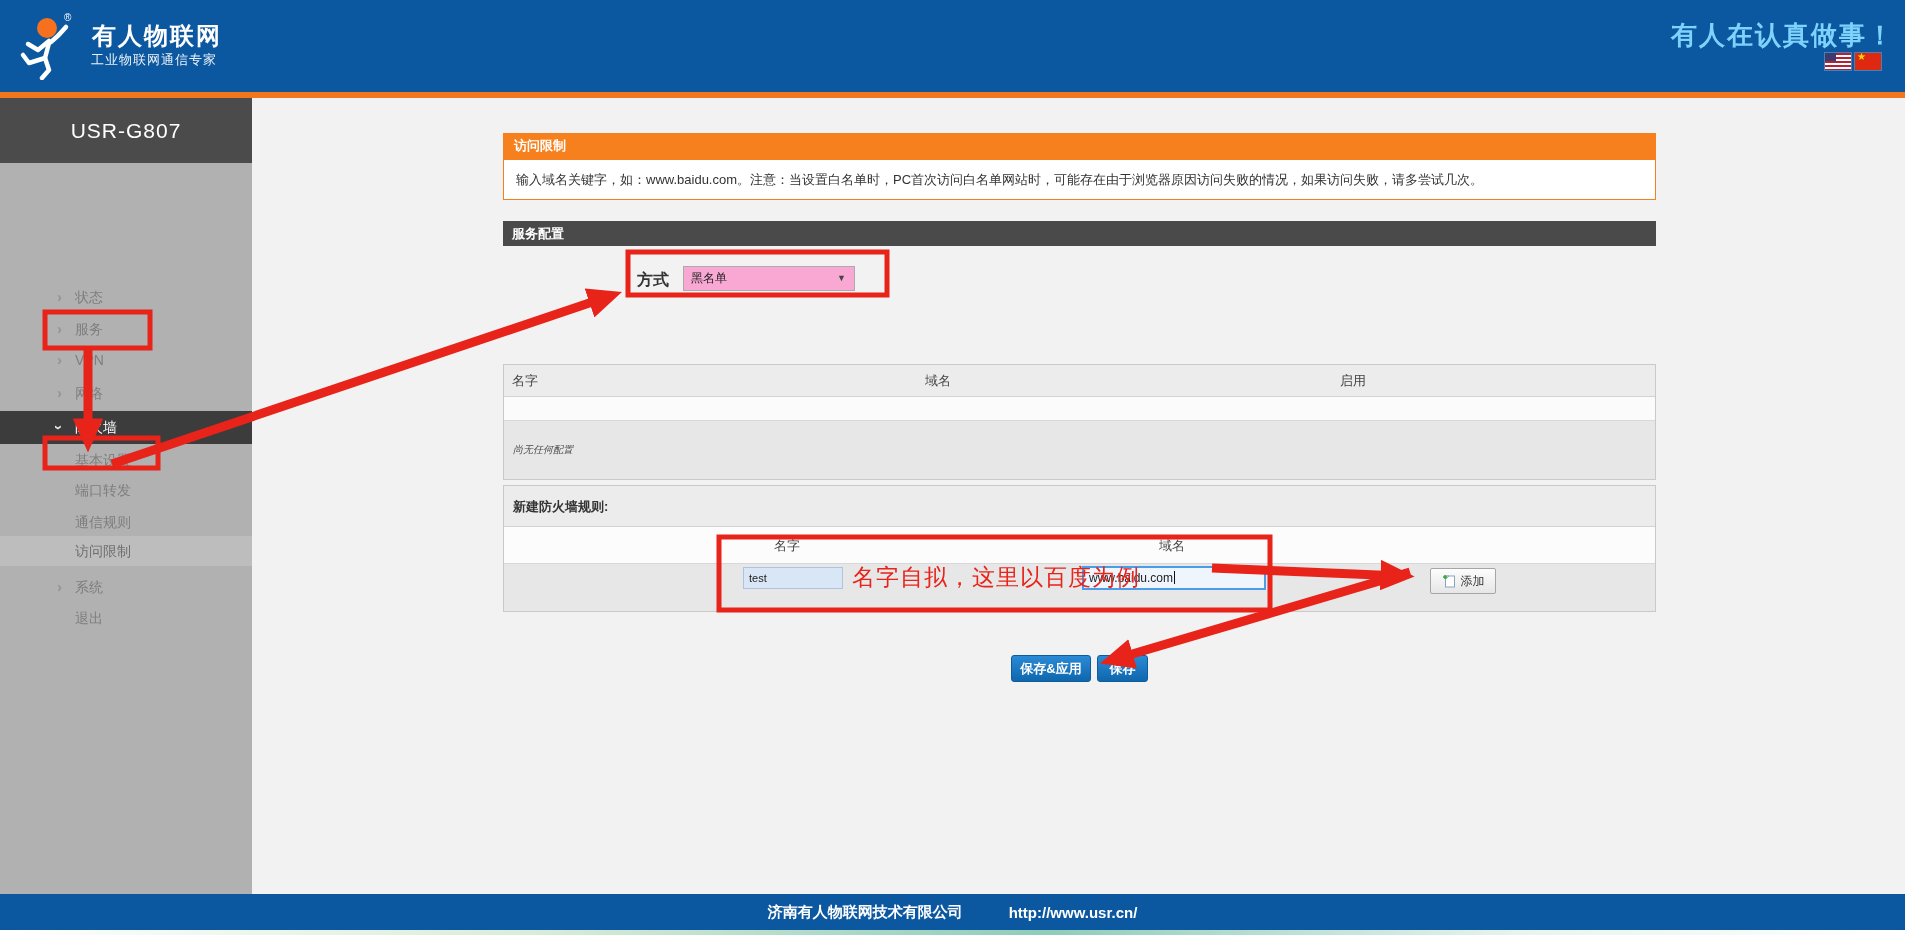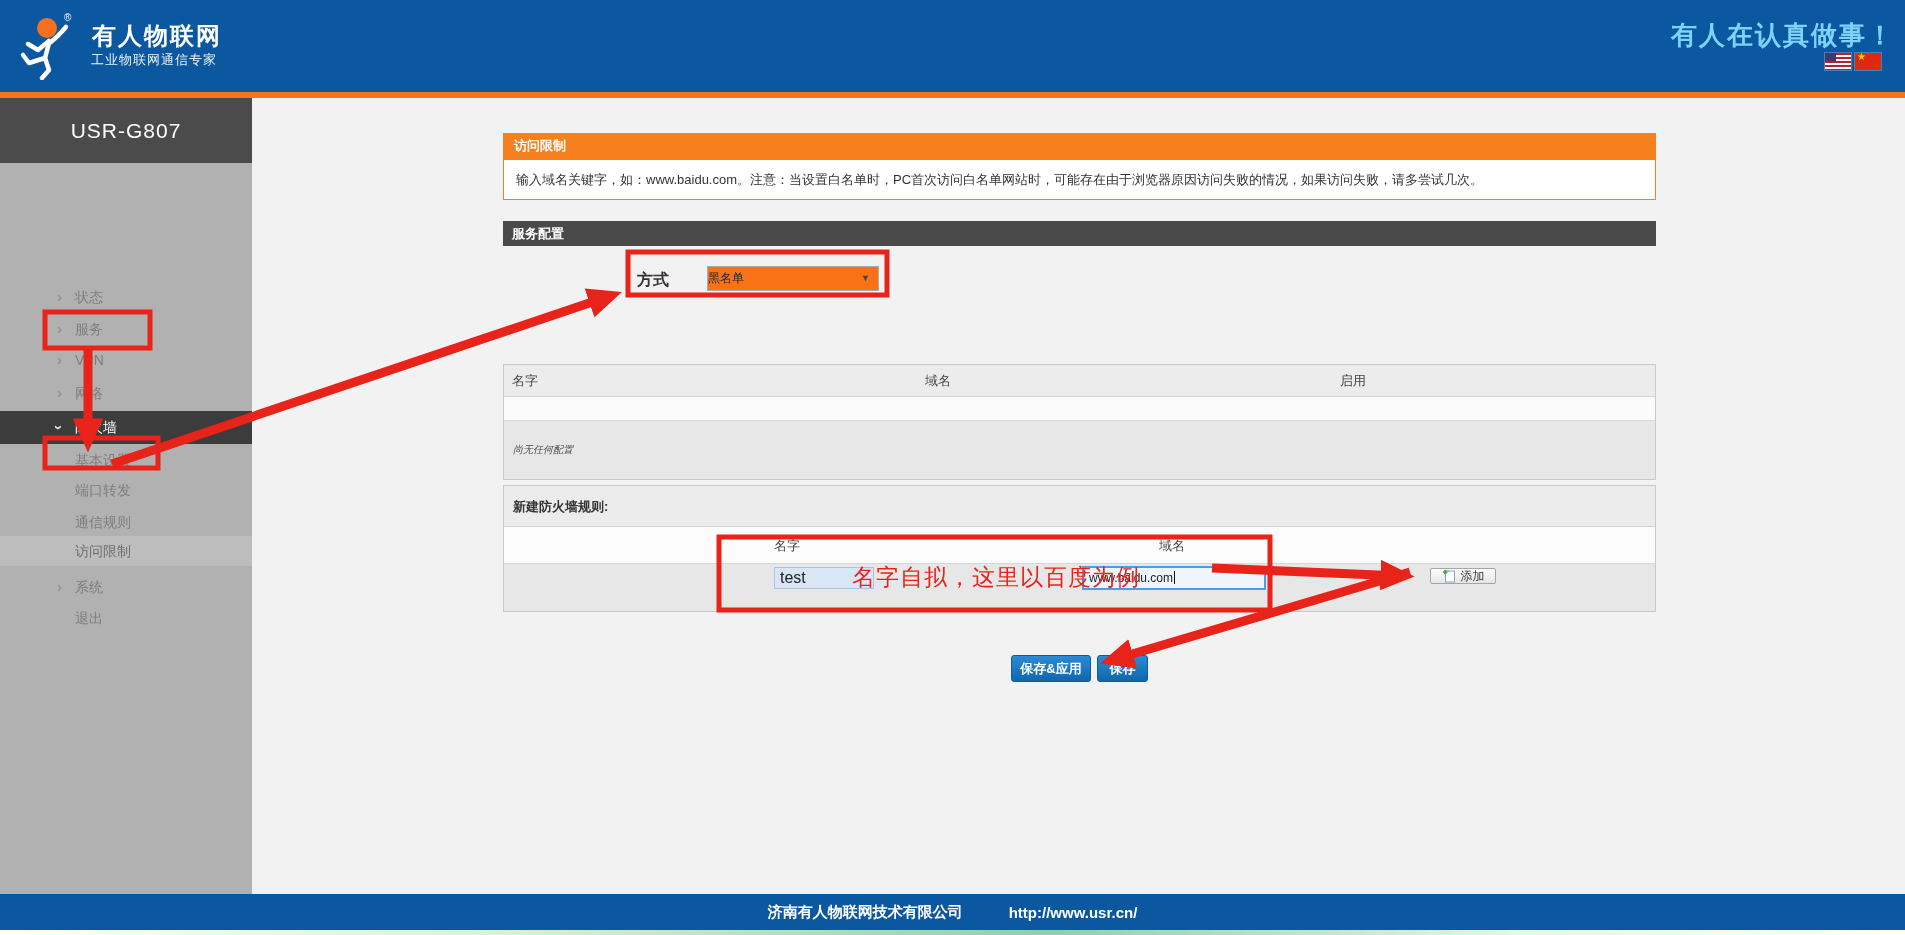--- a/index.html
+++ b/index.html
@@ -37,46 +37,46 @@
   .main-bg { position:absolute; left:252px; top:98px; width:1653px; height:796px; background:#f2f2f2; }
 
   .sec-orange { position:absolute; left:503px; top:133px; width:1153px; height:26px; background:#f7801e;
                 color:#fff; font-size:13px; font-weight:bold; line-height:26px; padding-left:11px; }
   .desc-box { position:absolute; left:503px; top:159px; width:1153px; height:41px; background:#fff;
               border:1px solid #f7801e; color:#333; font-size:13px; line-height:39px; padding-left:12px; white-space:nowrap; overflow:hidden; }
   .sec-dark { position:absolute; left:503px; top:221px; width:1153px; height:25px; background:#4a4a4a;
               color:#fff; font-size:13px; font-weight:bold; line-height:25px; padding-left:9px; }
 
   .mode-label { position:absolute; left:637px; top:270px; font-size:16px; font-weight:bold; color:#333; }
-  .mode-select { position:absolute; left:683px; top:266px; width:172px; height:25px; background:#f97316;
-                 border:1px solid #ababab; font-size:12px; color:#222; line-height:23px; cursor:pointer;margin-left:24px; }
+  .mode-select { position:absolute; left:683px; top:266px; width:172px; height:25px; background:#f9a8d4;
+                 border:1px solid #ababab; font-size:12px; color:#222; line-height:23px; padding-left:7px; cursor:pointer; }
   .mode-select .caret { position:absolute; right:8px; top:0; font-size:9px; color:#444; }
 
   .tablebox { position:absolute; left:503px; width:1153px; background:#ec4899; border:1px solid #c9c9c9; }
   .t1 { top:364px; height:116px; }
   .t2 { top:485px; height:127px; }
   .trow { position:relative; width:100%; }
   .trow-head { height:32px; background:#ececec; border-bottom:1px solid #d2d2d2; }
   .trow-blank { height:24px; background:#fbfbfb; border-bottom:1px solid #d8d8d8; }
   .trow-empty { height:58px; background:#e7e7e7; }
   .th { position:absolute; top:0; font-size:13px; color:#444; line-height:32px; }
   .empty-txt { position:absolute; left:9px; top:0; line-height:58px; font-size:10px; font-style:italic; color:#4a4a4a; }
 
   .t2-head { height:41px; background:#ececec; border-bottom:1px solid #d2d2d2; font-size:13px; font-weight:bold; color:#333;
              line-height:41px; padding-left:9px; }
   .t2-cols { height:37px; background:#fcfcfc; border-bottom:1px solid #d8d8d8; }
   .t2-col { position:absolute; top:0; line-height:37px; font-size:13px; color:#444; transform:translateX(-50%); }
   .t2-inputs { height:47px; background:#e7e7e7; }
 
   .input-name { position:absolute; left:239px; top:81px; width:100px; height:22px; background:#d9e6f6;
-                border:1px solid #aec4de; font-size:16px; color:#222; line-height:20px; padding-left:5px;margin-left:31px; }
+                border:1px solid #aec4de; font-size:11px; color:#222; line-height:20px; padding-left:5px; }
   .input-domain { position:absolute; left:578px; top:80px; width:184px; height:24px; background:#eef5fd;
                   border:2px solid #4a9de8; font-size:12px; color:#222; line-height:20px; padding-left:5px; }
   .caret-bar { display:inline-block; width:1px; height:13px; background:#111; vertical-align:-2px; margin-left:1px; }
-  .btn-add { position:absolute; left:926px; top:82px; width:66px; height:16px; background:linear-gradient(#fdfdfd,#e6e6e6);
+  .btn-add { position:absolute; left:926px; top:82px; width:66px; height:26px; background:linear-gradient(#fdfdfd,#e6e6e6);
              border:1px solid #a6a6a6; border-radius:2px; font-size:12px; color:#333; cursor:pointer;
              display:flex; align-items:center; justify-content:center; gap:5px; }
 
   .btn-blue { position:absolute; top:655px; height:27px; border:1px solid #0d5c9c; border-radius:3px; color:#fff;
               font-size:13px; font-weight:bold; background:linear-gradient(#2b8ad6,#0f67ad); cursor:pointer; text-align:center; }
   .btn-saveapply { left:1011px; width:80px; }
   .btn-save { left:1097px; width:51px; }
 
   
   .footer { position:absolute; left:0; top:894px; width:1905px; height:36px; background:#0b57a0; color:#fff;

